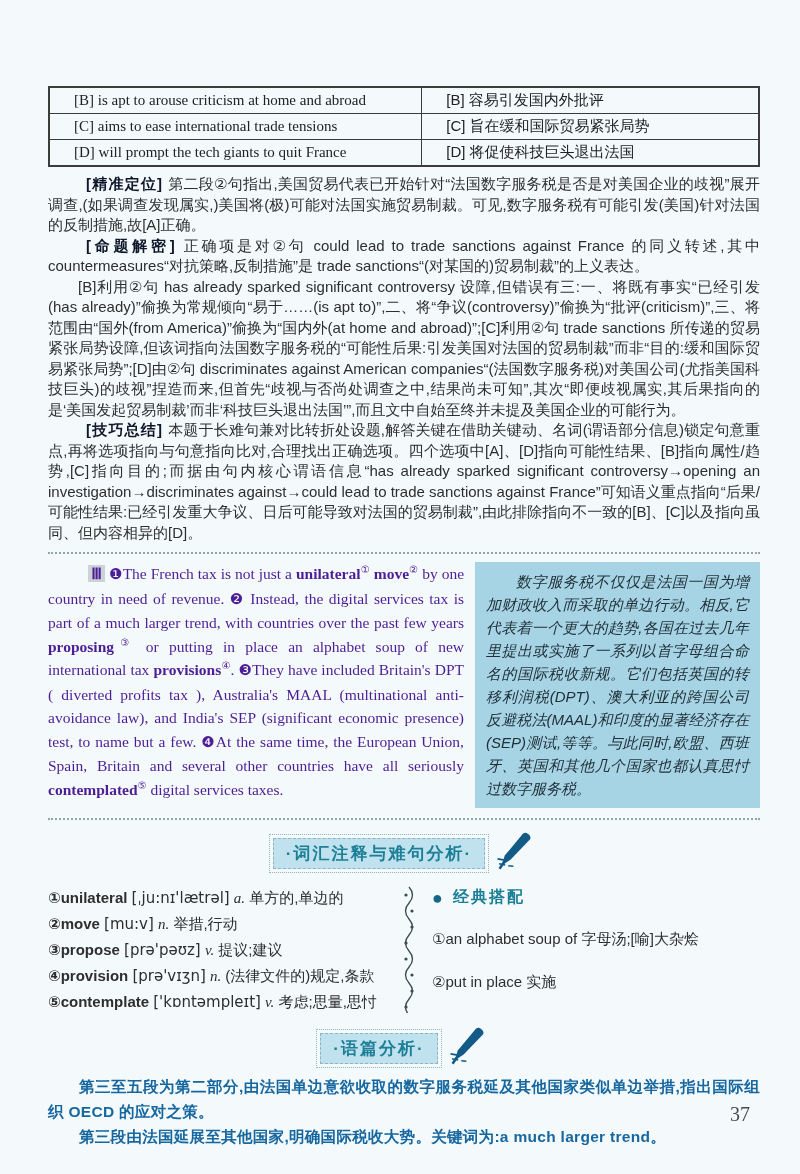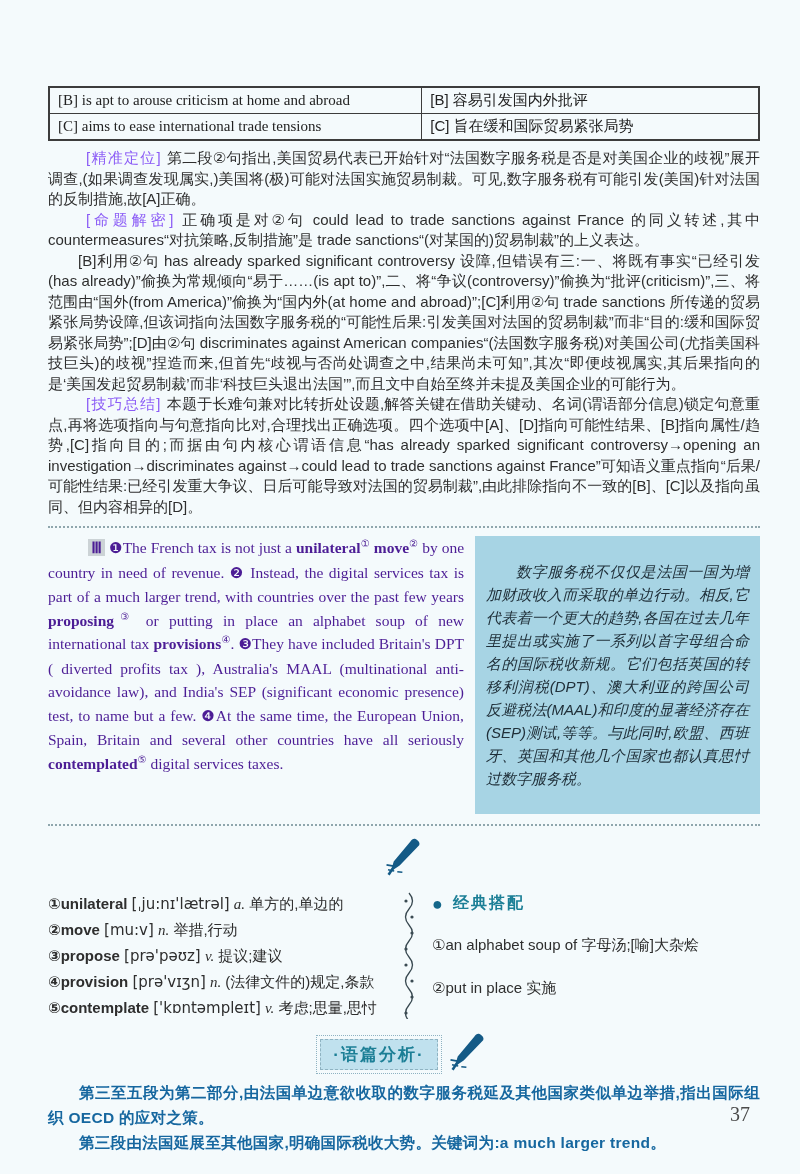--- a/index.html
+++ b/index.html
@@ -6,44 +6,44 @@
   body{
     width:800px;height:1174px;position:relative;overflow:hidden;
     background:#f4fafc;
     font-family:"Liberation Sans","DejaVu Sans",sans-serif;
     color:#2e2e2e;
   }
   .content{position:absolute;left:48px;top:86px;width:712px;}
 
   
   table.answers{width:100%;border-collapse:collapse;border:2px solid #3c3c3c;}
-  table.answers td{border:1px solid #3c3c3c;padding:3px 8px;font-size:15px;color:#222;}
+  table.answers td{border:1px solid #3c3c3c;padding:3px 24px;font-size:15px;color:#222;}
   td.en{font-family:"Liberation Serif","DejaVu Serif",serif;width:52.5%;}
   td.zh{font-weight:500;}
 
   
   .analysis{margin-top:7px;}
   .analysis p{margin:0;font-size:15px;line-height:20.5px;text-align:justify;text-indent:2em;}
-  .plabel{color:#8b5cf6;font-weight:normal;margin-right:5px;letter-spacing:1px;padding-left:8px;}
+  .plabel{color:#0f172a;font-weight:bold;margin-right:5px;letter-spacing:1px;padding-left:8px;}
 
   
   .passage-section{
     margin-top:9px;border-top:2px dotted #8fa6ad;border-bottom:2px dotted #8fa6ad;
     padding:8px 0 10px 0;display:flex;gap:11px;
   }
   .passage-en{
     width:416px;font-family:"Liberation Serif","DejaVu Serif",serif;
     font-size:15.5px;line-height:23.5px;text-align:justify;text-indent:2.6em;color:#4c1d95;margin:0;
   }
   .passage-en .roman{background:#ccd3d6;padding:0 3px;font-weight:bold;font-family:"Liberation Serif",serif;}
   .passage-en .bold{font-weight:bold;}
   .passage-en .sup{vertical-align:super;font-size:10px;line-height:0;}
   .passage-en .marker{font-size:15px;}
   .trans-box{
-    flex:1;background:#a7d4e4;padding:24px 11px;align-self:flex-start;
+    flex:1;background:#a7d4e4;padding:8px 11px;align-self:flex-start;
     font-size:15px;line-height:23px;font-style:italic;text-align:justify;text-indent:2em;color:#20303a;margin:0;
   }
 
   
   .header-row{display:flex;justify-content:center;align-items:center;gap:10px;margin-top:13px;}
   .badge{
     background:#c0e1ee;color:#1c7f96;font-weight:bold;font-size:17px;
     padding:3px 12px;border:1px dashed #8fb3c2;outline:1px dotted #8fb3c2;outline-offset:3px;
     letter-spacing:2px;
   }
@@ -80,36 +80,41 @@
   <table class="answers">
     <tbody>
       <tr>
         <td class="en">[B] is apt to arouse criticism at home and abroad</td>
         <td class="zh">[B] 容易引发国内外批评</td>
       </tr>
       <tr>
         <td class="en">[C] aims to ease international trade tensions</td>
         <td class="zh">[C] 旨在缓和国际贸易紧张局势</td>
       </tr>
+      <tr>
+        <td class="en">[D] will prompt the tech giants to quit France</td>
+        <td class="zh">[D] 将促使科技巨头退出法国</td>
+      </tr>
     </tbody>
   </table>
 
   <div class="analysis">
     <p><span class="plabel">[精准定位]</span><span>第二段②句指出,美国贸易代表已开始针对“法国数字服务税是否是对美国企业的歧视”展开调查,(如果调查发现属实,)美国将(极)可能对法国实施贸易制裁。可见,数字服务税有可能引发(美国)针对法国的反制措施,故[A]正确。</span></p>
     <p><span class="plabel">[命题解密]</span><span>正确项是对②句 could lead to trade sanctions against France 的同义转述,其中 countermeasures“对抗策略,反制措施”是 trade sanctions“(对某国的)贸易制裁”的上义表达。</span></p>
     <p><span>[B]利用②句 has already sparked significant controversy 设障,但错误有三:一、将既有事实“已经引发(has already)”偷换为常规倾向“易于……(is apt to)”,二、将“争议(controversy)”偷换为“批评(criticism)”,三、将范围由“国外(from America)”偷换为“国内外(at home and abroad)”;[C]利用②句 trade sanctions 所传递的贸易紧张局势设障,但该词指向法国数字服务税的“可能性后果:引发美国对法国的贸易制裁”而非“目的:缓和国际贸易紧张局势”;[D]由②句 discriminates against American companies“(法国数字服务税)对美国公司(尤指美国科技巨头)的歧视”捏造而来,但首先“歧视与否尚处调查之中,结果尚未可知”,其次“即便歧视属实,其后果指向的是‘美国发起贸易制裁’而非‘科技巨头退出法国’”,而且文中自始至终并未提及美国企业的可能行为。</span></p>
     <p><span class="plabel">[技巧总结]</span><span>本题于长难句兼对比转折处设题,解答关键在借助关键动、名词(谓语部分信息)锁定句意重点,再将选项指向与句意指向比对,合理找出正确选项。四个选项中[A]、[D]指向可能性结果、[B]指向属性/趋势,[C]指向目的;而据由句内核心谓语信息“has already sparked significant controversy→opening an investigation→discriminates against→could lead to trade sanctions against France”可知语义重点指向“后果/可能性结果:已经引发重大争议、日后可能导致对法国的贸易制裁”,由此排除指向不一致的[B]、[C]以及指向虽同、但内容相异的[D]。</span></p>
   </div>
 
   <div class="passage-section">
     <p class="passage-en"><span class="roman">Ⅲ</span><span> </span><span class="marker">❶</span><span>The French tax is not just a </span><span class="bold">unilateral</span><span class="sup">①</span><span> </span><span class="bold">move</span><span class="sup">②</span><span> by one country in need of revenue. </span><span class="marker">❷</span><span> Instead, the digital services tax is part of a much larger trend, with countries over the past few years </span><span class="bold">proposing</span><span class="sup">③</span><span> or putting in place an alphabet soup of new international tax </span><span class="bold">provisions</span><span class="sup">④</span><span>. </span><span class="marker">❸</span><span>They have included Britain's DPT ( diverted profits tax ), Australia's MAAL (multinational anti-avoidance law), and India's SEP (significant economic presence) test, to name but a few. </span><span class="marker">❹</span><span>At the same time, the European Union, Spain, Britain and several other countries have all seriously </span><span class="bold">contemplated</span><span class="sup">⑤</span><span> digital services taxes.</span></p>
     <p class="trans-box">数字服务税不仅仅是法国一国为增加财政收入而采取的单边行动。相反,它代表着一个更大的趋势,各国在过去几年里提出或实施了一系列以首字母组合命名的国际税收新规。它们包括英国的转移利润税(DPT)、澳大利亚的跨国公司反避税法(MAAL)和印度的显著经济存在(SEP)测试,等等。与此同时,欧盟、西班牙、英国和其他几个国家也都认真思忖过数字服务税。</p>
   </div>
 
   <div class="header-row">
+    <span class="badge">·词汇注释与难句分析·</span>
     <span class="pen">
       <svg width="40" height="36" viewBox="0 0 40 36">
         <path d="M33 1 c3 1.5 5 4.5 3.5 7 L15 26 l-9.5 5 4-9.5 L28 3.5 c1.5-2 3.5-3 5-2.5z" fill="#145a86"></path>
         <path d="M8 28 l-5 6" stroke="#145a86" stroke-width="2.5" fill="none"></path>
         <path d="M2 24 l7 2 M3 29 l6 2 M12 32 l5 1" stroke="#145a86" stroke-width="1.6" fill="none"></path>
       </svg>
     </span>
   </div>
 
   <div class="vocab-area">

